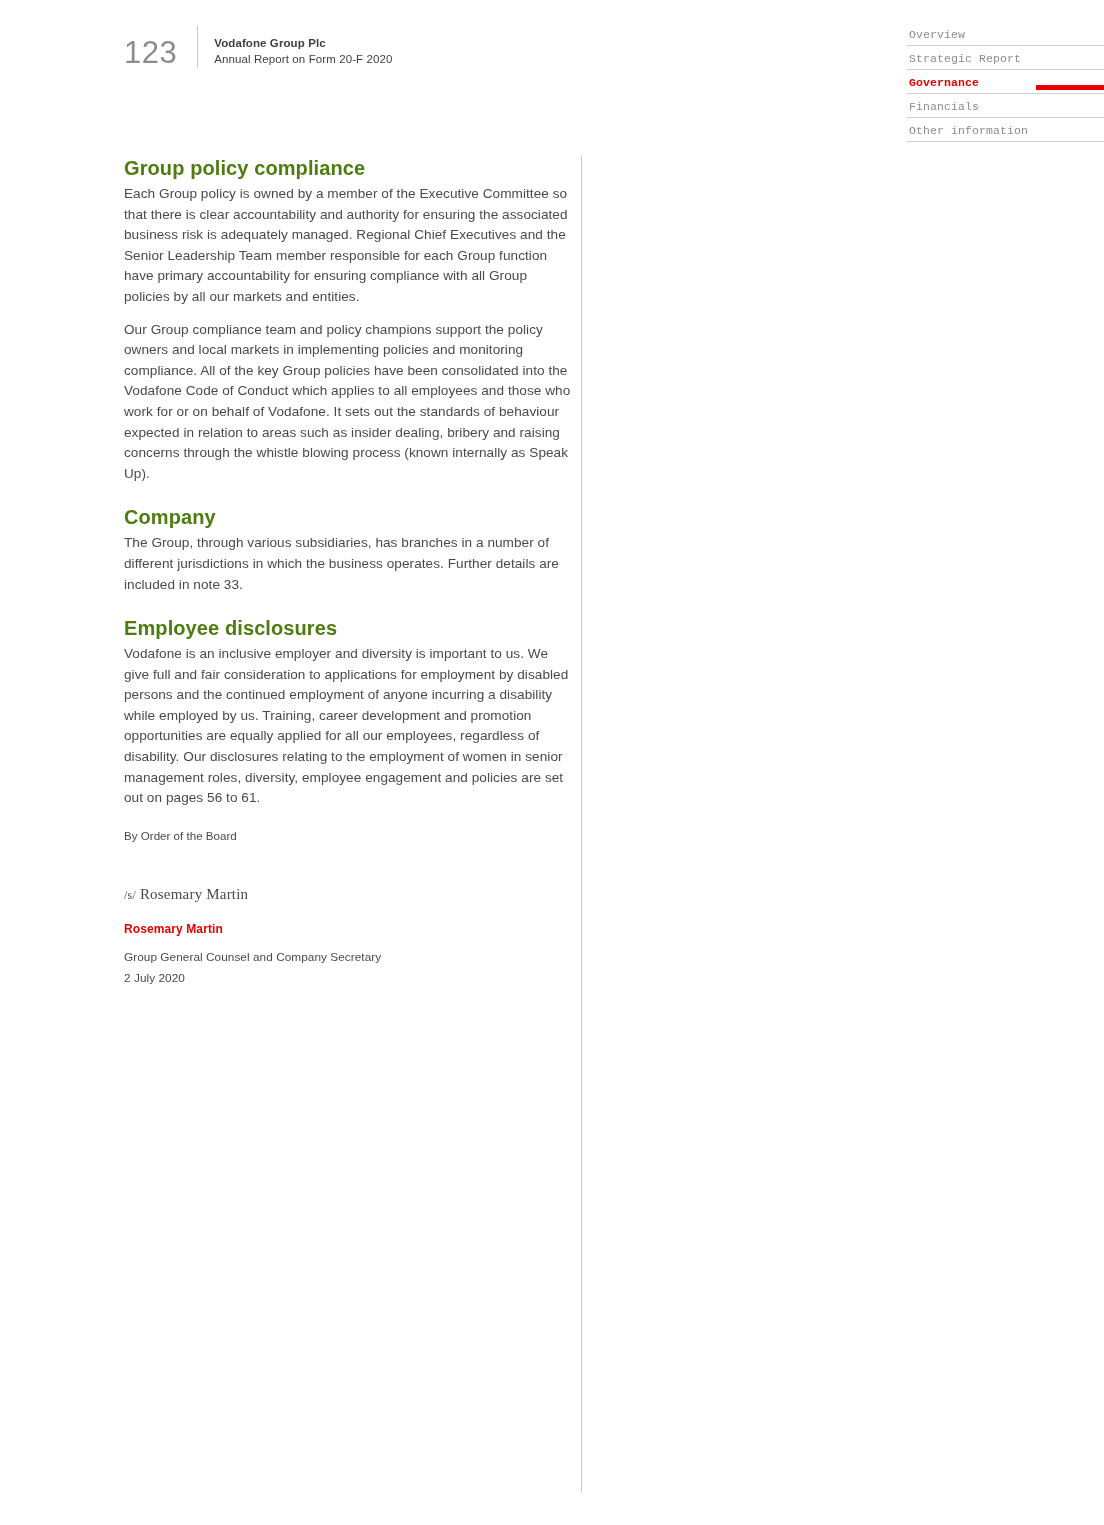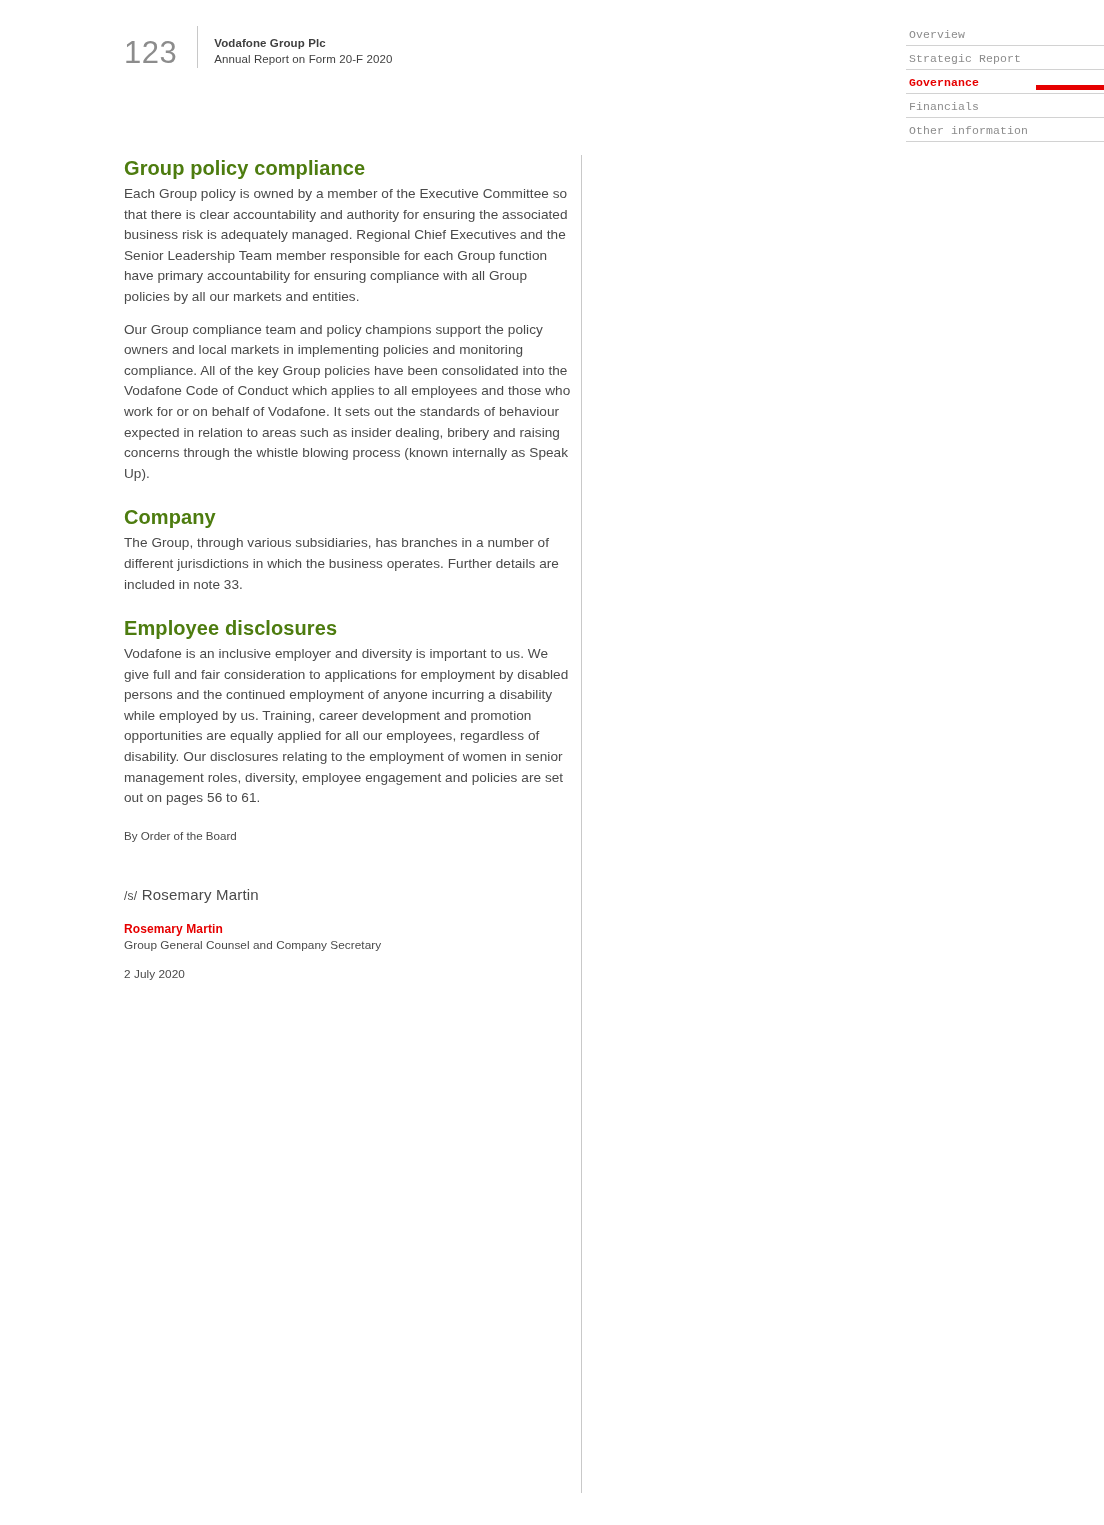--- a/index.html
+++ b/index.html
@@ -127,41 +127,42 @@
     font-size: 11.6px;
     line-height: 17px;
     color: #4a4a4a;
     margin: 18px 0 0 0;
   }
   .signature {
     font-size: 15px;
     color: #4a4a4a;
     margin: 42px 0 0 0;
     letter-spacing: 0.2px;
+    font-family: Liberation Serif, serif;
   }
   .signature .sig-small {
     font-size: 12px;
   }
   .sign-name {
     color: #e60000;
     font-size: 12px;
     font-weight: bold;
     margin: 19px 0 0 0;
     letter-spacing: 0.1px;
   }
   .sign-role {
     font-size: 11.8px;
     color: #4a4a4a;
-    margin: 2px 0 0 0;
+    margin: 14px 0 0 0;
     letter-spacing: 0.05px;
   }
   .sign-date {
     font-size: 11.8px;
     color: #4a4a4a;
-    margin: 15px 0 0 0;
+    margin: 7px 0 0 0;
     letter-spacing: 0.05px;
   }
 </style>
 </head>
 <body>
 
 <div class="page-header">
   <div class="page-number">123</div>
   <div class="header-rule"></div>
   <div class="header-titles">

